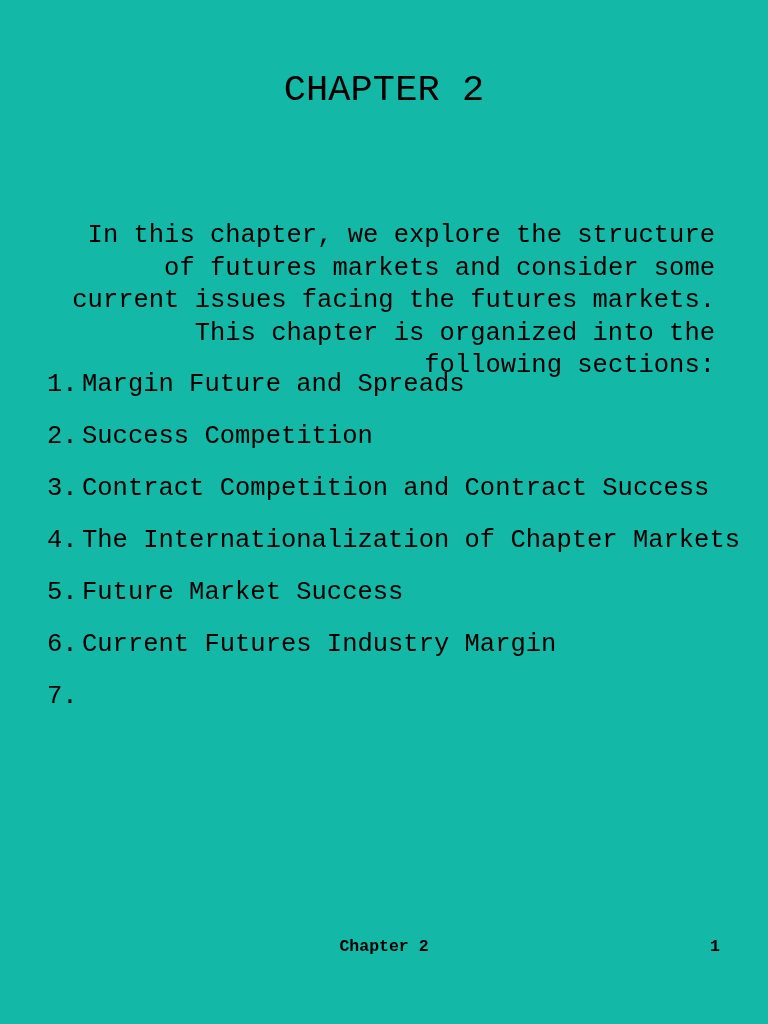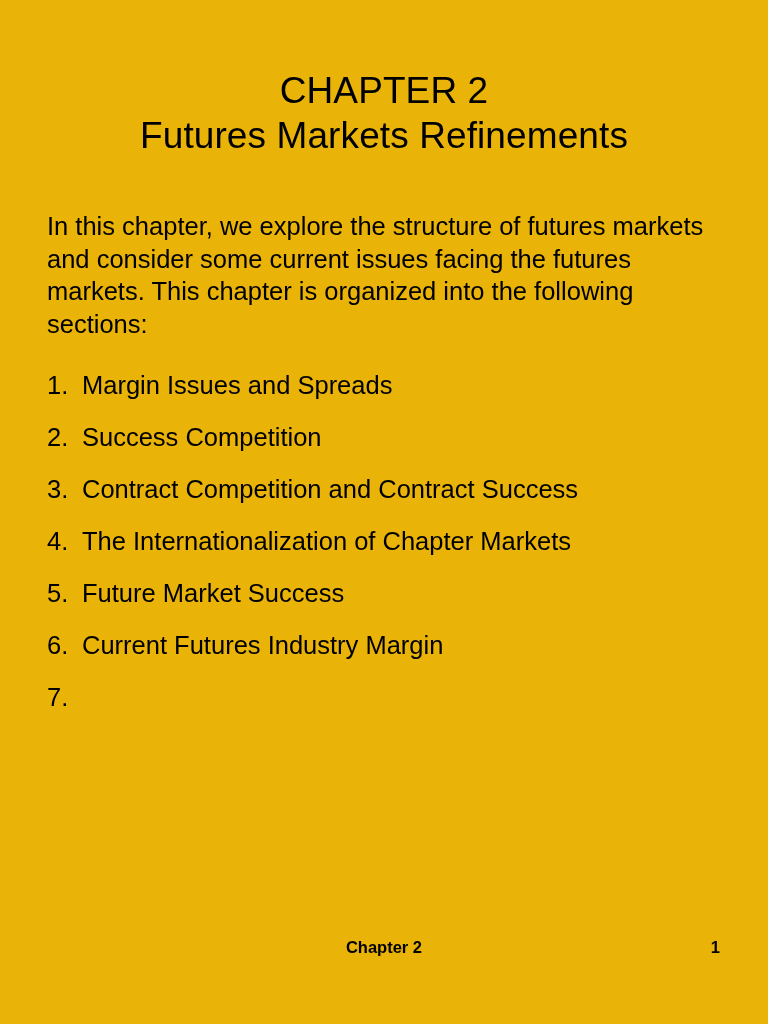--- a/index.html
+++ b/index.html
@@ -15,21 +15,22 @@
     position: relative;
     overflow: hidden;
     -webkit-font-smoothing: antialiased;
   }
 
   .slide {
     position: absolute;
     inset: 0;
     width: 768px;
     height: 1024px;
-    background: #eab308;
+    background: #14b8a6;
+    font-family: Liberation Mono, monospace;
   }
 
   
   .title-block {
     position: absolute;
     top: 68px;
     left: 0;
     width: 768px;
     text-align: center;
   }
@@ -37,27 +38,27 @@
     font-size: 37px;
     font-weight: 400;
     line-height: 45px;
     letter-spacing: 0.1px;
     white-space: nowrap;
   }
 
   
   .intro {
     position: absolute;
-    top: 210px;
+    top: 220px;
     left: 47px;
     width: 668px;
     font-size: 25.5px;
     font-weight: 400;
     line-height: 32.5px;
-    text-align: left;
+    text-align: right;
   }
 
   
   .list {
     position: absolute;
     top: 370px;
     left: 47px;
     width: 680px;
   }
   .list-item {
@@ -106,29 +107,28 @@
     text-align: right;
   }
 </style>
 </head>
 <body>
 
 <div class="slide">
 
   <div class="title-block">
     <div class="title-line">CHAPTER 2</div>
-    <div class="title-line">Futures Markets Refinements</div>
   </div>
 
   <div class="intro">In this chapter, we explore the structure of futures markets and consider some current issues facing the futures markets. This chapter is organized into the following sections:</div>
 
   <div class="list">
     <div class="list-item">
       <span class="list-num">1.</span>
-      <span class="list-text">Margin Issues and Spreads</span>
+      <span class="list-text">Margin Future and Spreads</span>
     </div>
     <div class="list-item">
       <span class="list-num">2.</span>
       <span class="list-text">Success Competition</span>
     </div>
     <div class="list-item">
       <span class="list-num">3.</span>
       <span class="list-text">Contract Competition and Contract Success</span>
     </div>
     <div class="list-item">

